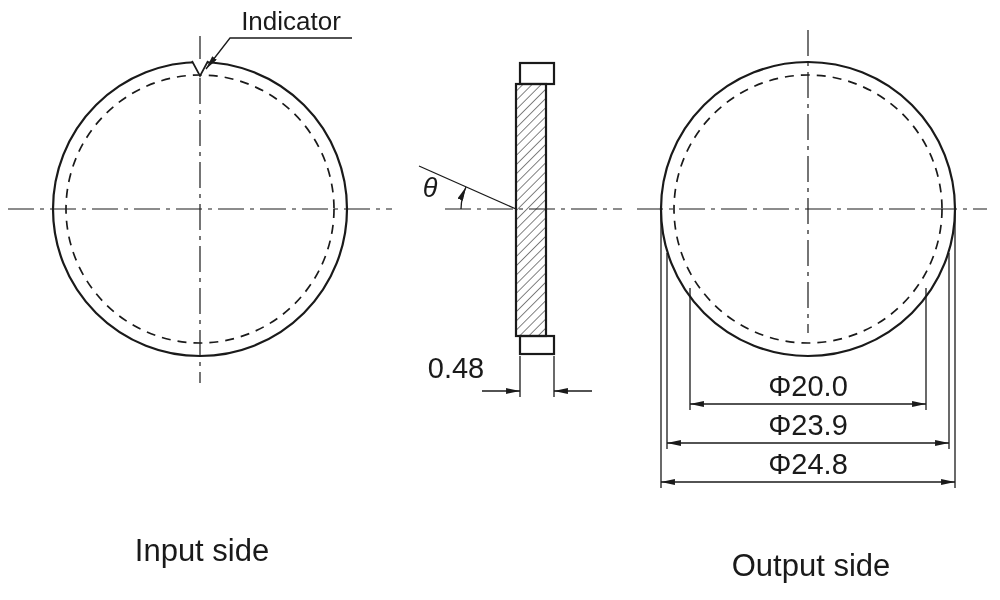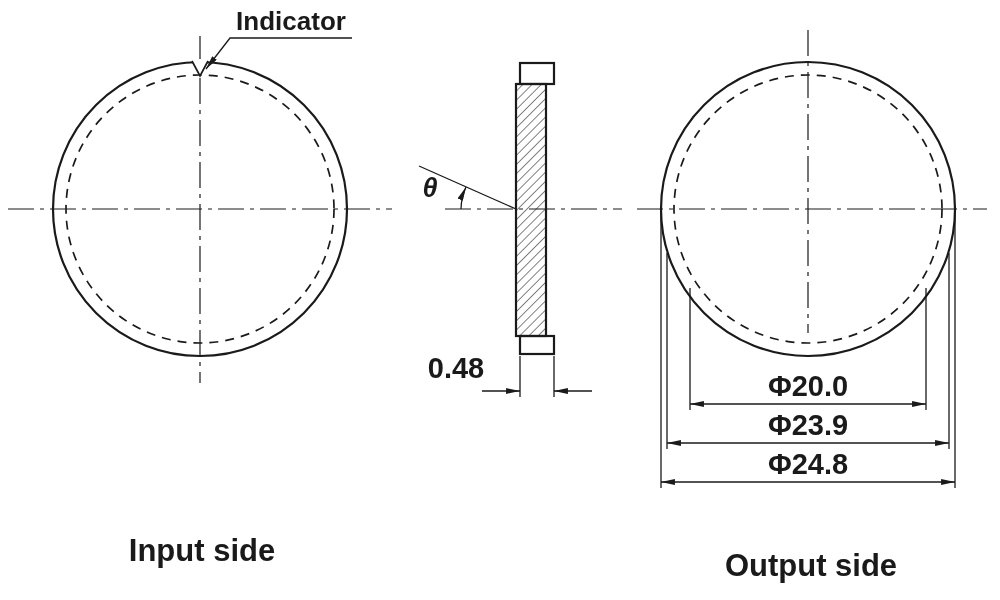--- a/index.html
+++ b/index.html
@@ -2,21 +2,20 @@
 <html style="--line: #1a1a1a; --bg: #ffffff;"><head>
 <meta charset="utf-8">
 <style>
   :root { --line:#1a1a1a; --bg:#ffffff; }
   * { box-sizing: border-box; }
   body { margin:0; background:var(--bg); }
   .frame {
     position:relative; width:1000px; height:600px;
     background:var(--bg); overflow:hidden;
     font-family:"Liberation Sans", sans-serif;
-    font-weight:bold;
   }
   svg text { fill:var(--line); }
   .s   { stroke:var(--line); fill:none; stroke-linecap:butt; }
   .thick { stroke-width:2.2; }
   .med   { stroke-width:1.7; }
   .thin  { stroke-width:1.3; }
   .dash  { stroke-dasharray:9 7; }
   .cl    { stroke-width:1.2; stroke-dasharray:26 6 4 6; }
   .mask  { fill:var(--bg); stroke:none; }
   .mid   { text-anchor:middle; }

